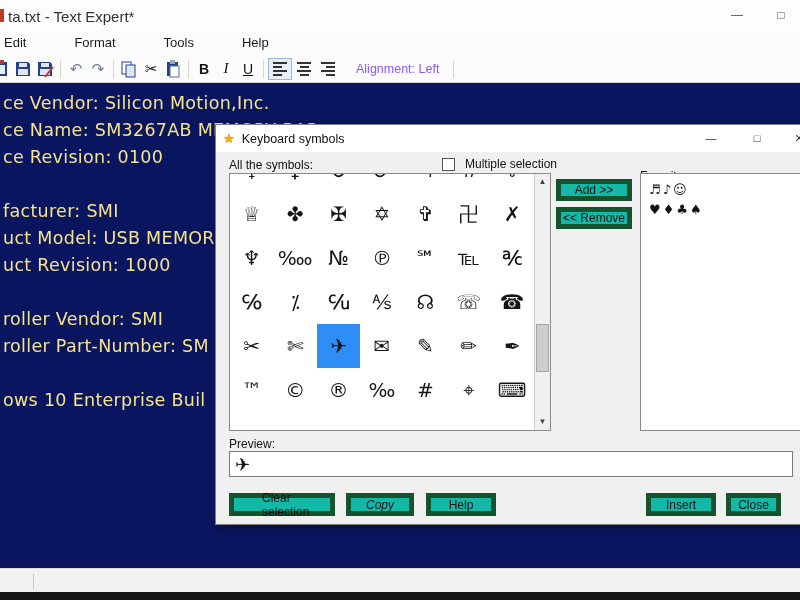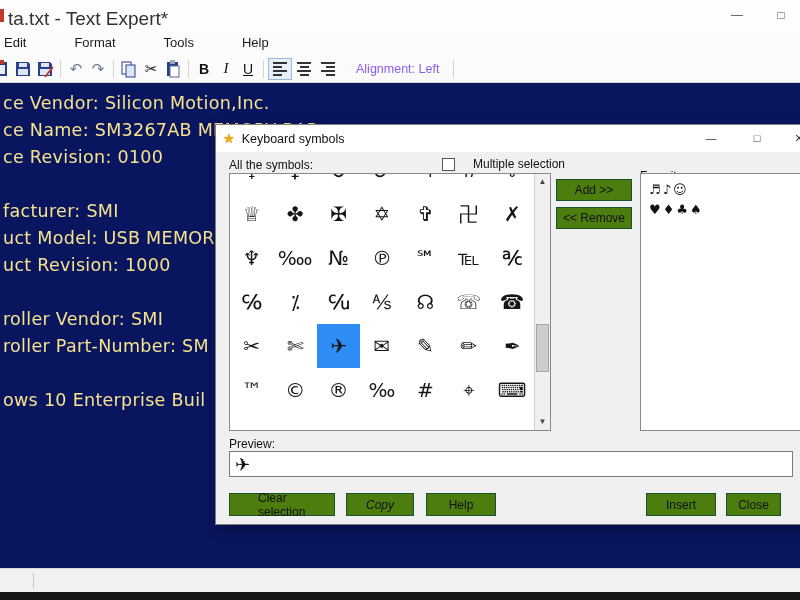--- a/index.html
+++ b/index.html
@@ -3,21 +3,21 @@
 <meta charset="utf-8">
 <style>
   * { box-sizing: border-box; margin: 0; padding: 0; }
   html,body { width:800px; height:600px; overflow:hidden; }
   body { font-family:"Liberation Sans", sans-serif; background:#fff; }
   .screen { position:relative; width:800px; height:600px; overflow:hidden; background:#fff; }
 
   
   .titlebar { position:absolute; left:0; top:0; width:800px; height:30px; background:#fdfdfd; }
   .app-icon-sliver { position:absolute; left:0; top:9px; width:4px; height:13px; background:#c0392b; }
-  .title-text { position:absolute; left:8px; top:8px; font-size:19px; color:#333; }
+  .title-text { position:absolute; left:8px; top:8px; font-size:15px; color:#333; }
   .win-btn { position:absolute; top:6px; width:30px; height:18px; text-align:center; font-size:12px; color:#555; line-height:18px; }
   .win-min { left:722px; } .win-max { left:766px; }
 
   .menubar { position:absolute; left:0; top:30px; width:800px; height:25px; background:#fcfcfc; display:flex; align-items:center; }
   .menu-item { padding:4px 24px; font-size:13px; color:#1a1a1a; }
   .menu-item:first-child { padding-left:4px; }
 
   .toolbar { position:absolute; left:0; top:55px; width:800px; height:28px; background:#fbfbfb; border-bottom:1px solid #d6d6d6; display:flex; align-items:center; overflow:hidden; }
   .tb-icon { width:22px; height:22px; display:flex; align-items:center; justify-content:center; flex:0 0 auto; }
   .tb-sep { width:1px; height:18px; background:#d5d5d5; margin:0 4px; flex:0 0 auto; }
@@ -47,35 +47,35 @@
   .dlg-star { font-size:13px; color:#f2b200; text-shadow:0 0 1px #b03000; margin:0 7px 0 7px; }
   .dlg-title { font-size:12.5px; color:#111; }
   .dlg-btn { position:absolute; top:4px; width:34px; height:19px; text-align:center; font-size:11px; color:#333; line-height:19px; }
   .dlg-min { left:478px; } .dlg-max { left:524px; } .dlg-close { left:566px; }
 
   .dlg-label { position:absolute; font-size:12px; color:#111; }
   .lbl-symbols { left:13px; top:33px; }
   .lbl-favorites { left:424px; top:44px; }
   .lbl-preview { left:13px; top:312px; }
 
-  .chk-row { position:absolute; left:226px; top:32px; display:flex; align-items:center; gap:18px; }
+  .chk-row { position:absolute; left:226px; top:32px; display:flex; align-items:center; gap:10px; }
   .chk-box { width:13px; height:13px; background:#fff; border:1px solid #555; }
   .chk-label { font-size:12px; color:#111; }
 
   .symbols-panel { position:absolute; left:13px; top:48px; width:322px; height:258px; background:#fff; border:1px solid #8a8a8a; overflow:hidden; }
   .sym-grid { position:absolute; left:0; top:-26px; width:304px; display:grid; grid-template-columns:repeat(7,1fr); grid-auto-rows:44px; }
   .cell { display:flex; align-items:center; justify-content:center; font-family:"DejaVu Sans", sans-serif; font-size:20px; color:#151515; }
   .cell.sel { background:#2f8ef5; }
 
   .scrollbar { position:absolute; right:0; top:0; bottom:0; width:16px; background:#f0f0f0; border-left:1px solid #d0d0d0; }
   .sb-arrow { position:absolute; left:0; width:15px; height:16px; text-align:center; font-size:8px; color:#444; line-height:16px; }
   .sb-up { top:0; } .sb-down { bottom:0; }
   .sb-thumb { position:absolute; left:1px; top:150px; width:13px; height:48px; background:#cdcdcd; border:1px solid #a6a6a6; }
 
-  .btn { position:absolute; background:#4d7c0f; border:1px solid #14532d; font-size:12px; color:#111; display:flex; align-items:center; justify-content:center; }
+  .btn { position:absolute; background:#14b8a6; border:5px solid #14532d; font-size:12px; color:#111; display:flex; align-items:center; justify-content:center; }
   .btn-add { left:340px; top:54px; width:76px; height:22px; }
   .btn-remove { left:340px; top:82px; width:76px; height:22px; }
   .btn-clear { left:13px; top:368px; width:106px; height:23px;padding-left:28px; }
   .btn-copy { left:130px; top:368px; width:68px; height:23px;font-style:italic; }
   .btn-help { left:210px; top:368px; width:70px; height:23px; }
   .btn-insert { left:430px; top:368px; width:70px; height:23px; }
   .btn-close { left:510px; top:368px; width:55px; height:23px; }
 
   .fav-panel { position:absolute; left:424px; top:48px; width:176px; height:258px; background:#fff; border:1px solid #8a8a8a; overflow:hidden; padding:6px 0 0 8px; }
   .fav-row { font-family:"DejaVu Sans", sans-serif; font-size:13px; color:#111; letter-spacing:2px; line-height:20px; }

